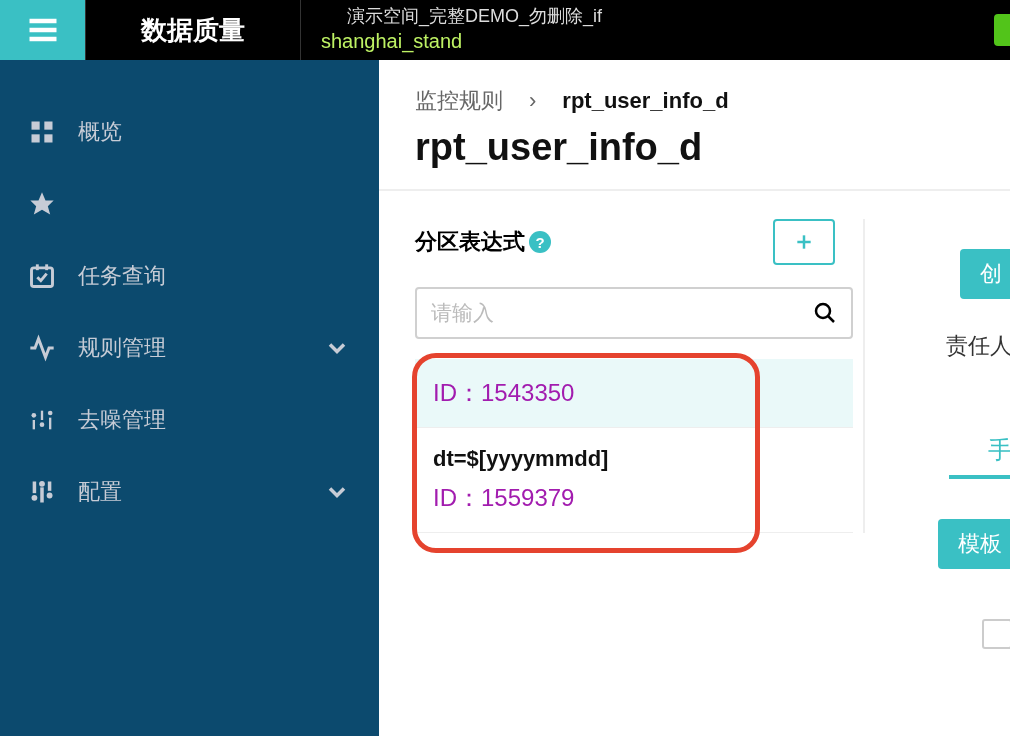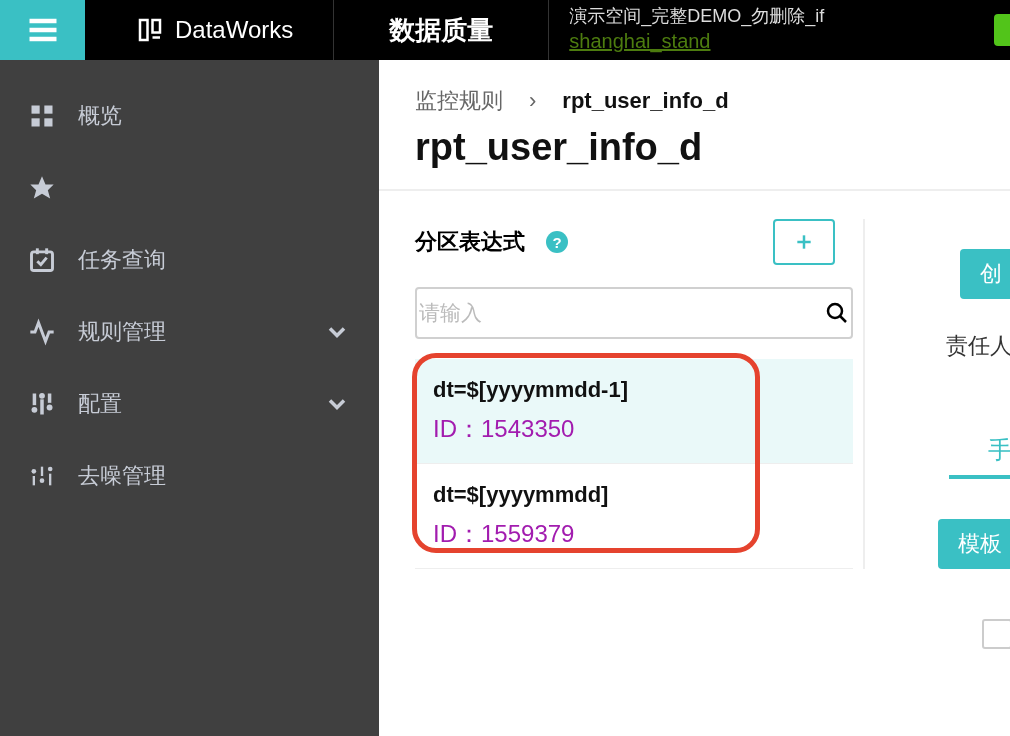--- a/index.html
+++ b/index.html
@@ -5,46 +5,46 @@
   * { box-sizing: border-box; margin: 0; padding: 0; }
   body { font-family: -apple-system, "PingFang SC", "Helvetica Neue", Arial, sans-serif; background: #f5f5f5; overflow: hidden; width: 1010px; height: 736px; }
   
   .topbar { display: flex; height: 60px; background: #000; color: #fff; align-items: stretch; }
   .menu-btn { width: 85px; background: #3ac0c4; display: flex; align-items: center; justify-content: center; cursor: pointer; }
   .menu-btn svg { width: 36px; height: 36px; }
   .brand { display: flex; align-items: center; padding: 0 40px 0 50px; font-size: 24px; font-weight: 500; gap: 10px; }
   .brand svg { width: 30px; height: 30px; }
   .module-title { display: flex; align-items: center; font-size: 26px; font-weight: 700; padding: 0 55px; border-left: 1px solid #333; border-right: 1px solid #333; }
   .workspace { display: flex; flex-direction: column; justify-content: center; padding: 0 20px; flex: 1; }
-  .ws-name { font-size: 18px; color: #ddd; line-height: 1.2; }
-  .ws-sub { font-size: 20px; color: #4d7c0f; line-height: 1.3; text-decoration: underline; }
+  .ws-name { font-size: 18px; color: #ddd; line-height: 1.2; margin-left: 26px; }
+  .ws-sub { font-size: 20px; color: #bef264; line-height: 1.3; }
   .top-badge { background: #52c41a; width: 18px; height: 32px; border-radius: 4px 0 0 4px; align-self: center; margin-right: -2px; }
 
   .layout { display: flex; height: 676px; }
-  .sidebar { width: 379px; background: #404040; color: #c7ccd6; padding-top: 20px; }
+  .sidebar { width: 379px; background: #0c4a6e; color: #c7ccd6; padding-top: 36px; }
   .nav-item { display: flex; align-items: center; height: 72px; padding: 0 28px; cursor: pointer; font-size: 22px; gap: 22px; }
   .nav-item svg { width: 28px; height: 28px; flex-shrink: 0; }
   .nav-label { flex: 1; }
   .chevron { width: 22px; height: 22px; }
 
   .main { flex: 1; background: #fff; display: flex; flex-direction: column; }
   .breadcrumb { padding: 26px 36px 10px; font-size: 22px; color: #666; display: flex; align-items: center; gap: 26px; }
   .breadcrumb .crumb-last { color: #111; font-weight: 600; }
   .page-title { padding: 0 36px 20px; font-size: 38px; font-weight: 700; color: #111; }
   .divider { height: 2px; background: #eee; }
 
   .content-row { display: flex; padding: 28px 0 0 36px; }
   .left-col { width: 438px; }
   .sec-heading-row { display: flex; align-items: center; justify-content: space-between; margin-bottom: 22px; padding-right: 18px; }
-  .sec-heading { font-size: 22px; font-weight: 600; display: flex; align-items: center; gap: 21px; }
+  .sec-heading { font-size: 22px; font-weight: 600; display: flex; align-items: center; gap: 4px; }
   .help-icon { width: 22px; height: 22px; background: #3ac0c4; color: #fff; border-radius: 50%; display: inline-flex; align-items: center; justify-content: center; font-size: 15px; }
   .add-btn { width: 62px; height: 46px; border: 2px solid #3ac0c4; border-radius: 4px; background: #fff; display: flex; align-items: center; justify-content: center; cursor: pointer; }
   .add-btn svg { width: 20px; height: 20px; stroke: #3ac0c4; }
 
-  .search-box { display: flex; border: 2px solid #d0d0d0; border-radius: 4px; height: 52px; align-items: center; padding: 0 2px; }
+  .search-box { display: flex; border: 2px solid #d0d0d0; border-radius: 4px; height: 52px; align-items: center; padding: 0 14px; }
   .search-input { flex: 1; border: none; outline: none; font-size: 21px; background: transparent; color: #333; }
   .search-input::placeholder { color: #bbb; }
   .search-btn { background: none; border: none; cursor: pointer; display: flex; align-items: center; }
   
   .partition-list { margin-top: 20px; }
   .part-item { padding: 18px 18px; border-bottom: 1px solid #eee; cursor: pointer; }
   .part-item.active { background: #eaf9f9; }
   .part-expr { font-size: 22px; font-weight: 700; color: #111; margin-bottom: 10px; }
   .part-id { font-size: 24px; color: #a21caf; }
 
@@ -61,28 +61,20 @@
 </head>
 <body>
 
 <div class="topbar">
   <div class="menu-btn">
     <svg viewBox="0 0 24 24" fill="none" stroke="#fff" stroke-width="3">
         <line x1="3" y1="6" x2="21" y2="6"></line>
         <line x1="3" y1="12" x2="21" y2="12"></line>
         <line x1="3" y1="18" x2="21" y2="18"></line>
       </svg>
-  </div>
-  <div class="brand">
-    <svg viewBox="0 0 24 24" fill="none" stroke="#fff" stroke-width="2">
-        <rect x="4" y="4" width="6" height="16"></rect>
-        <rect x="14" y="4" width="6" height="10"></rect>
-        <line x1="14" y1="18" x2="20" y2="18"></line>
-      </svg>
-    <span>DataWorks</span>
   </div>
   <div class="module-title">数据质量</div>
   <div class="workspace">
     <div class="ws-name">演示空间_完整DEMO_勿删除_if</div>
     <div class="ws-sub">shanghai_stand</div>
   </div>
   <div class="top-badge"></div>
 </div>
 
 <div class="layout">
@@ -114,42 +106,42 @@
       <svg viewBox="0 0 24 24" fill="none" stroke="#c7ccd6" stroke-width="2.5">
           <polyline points="2,12 6,12 9,4 15,20 18,12 22,12"></polyline>
         </svg>
       <span class="nav-label">规则管理</span>
       <svg class="chevron" viewBox="0 0 24 24" fill="none" stroke="#c7ccd6" stroke-width="3">
           <polyline points="6,9 12,15 18,9"></polyline>
         </svg>
     </div>
     <div class="nav-item">
       <svg viewBox="0 0 24 24" fill="#c7ccd6">
+          <circle cx="5" cy="8" r="2"></circle>
+          <circle cx="12" cy="16" r="2"></circle>
+          <circle cx="19" cy="6" r="2"></circle>
+          <rect x="4" y="12" width="2" height="8"></rect>
+          <rect x="11" y="4" width="2" height="8"></rect>
+          <rect x="18" y="10" width="2" height="10"></rect>
+        </svg>
+      <span class="nav-label">去噪管理</span>
+    </div>
+    <div class="nav-item">
+      <svg viewBox="0 0 24 24" fill="#c7ccd6">
           <rect x="4" y="3" width="3" height="10"></rect>
           <rect x="10.5" y="8" width="3" height="13"></rect>
           <rect x="17" y="3" width="3" height="8"></rect>
           <circle cx="5.5" cy="17" r="2.5"></circle>
           <circle cx="12" cy="5" r="2.5"></circle>
           <circle cx="18.5" cy="15" r="2.5"></circle>
         </svg>
       <span class="nav-label">配置</span>
       <svg class="chevron" viewBox="0 0 24 24" fill="none" stroke="#c7ccd6" stroke-width="3">
           <polyline points="6,9 12,15 18,9"></polyline>
         </svg>
-    </div>
-    <div class="nav-item">
-      <svg viewBox="0 0 24 24" fill="#c7ccd6">
-          <circle cx="5" cy="8" r="2"></circle>
-          <circle cx="12" cy="16" r="2"></circle>
-          <circle cx="19" cy="6" r="2"></circle>
-          <rect x="4" y="12" width="2" height="8"></rect>
-          <rect x="11" y="4" width="2" height="8"></rect>
-          <rect x="18" y="10" width="2" height="10"></rect>
-        </svg>
-      <span class="nav-label">去噪管理</span>
     </div>
   </div>
 
   <div class="main">
     <div class="breadcrumb">
       <span>监控规则</span>
       <span>›</span>
       <span class="crumb-last">rpt_user_info_d</span>
     </div>
     <div class="page-title">rpt_user_info_d</div>
@@ -174,21 +166,20 @@
           <button class="search-btn">
             <svg width="24" height="24" viewBox="0 0 24 24" fill="none" stroke="#000" stroke-width="2.5">
                 <circle cx="10" cy="10" r="7"></circle>
                 <line x1="21" y1="21" x2="15" y2="15"></line>
               </svg>
           </button>
         </div>
 
         <div class="partition-list" style="position:relative;">
           <div class="part-item active">
-            <div class="part-expr">dt=$[yyyymmdd-1]</div>
             <div class="part-id">ID：1543350</div>
           </div>
           <div class="part-item">
             <div class="part-expr">dt=$[yyyymmdd]</div>
             <div class="part-id">ID：1559379</div>
           </div>
           <div class="highlight-box" style="left:-3px; top:-6px; width:348px; height:200px;"></div>
         </div>
       </div>
 

